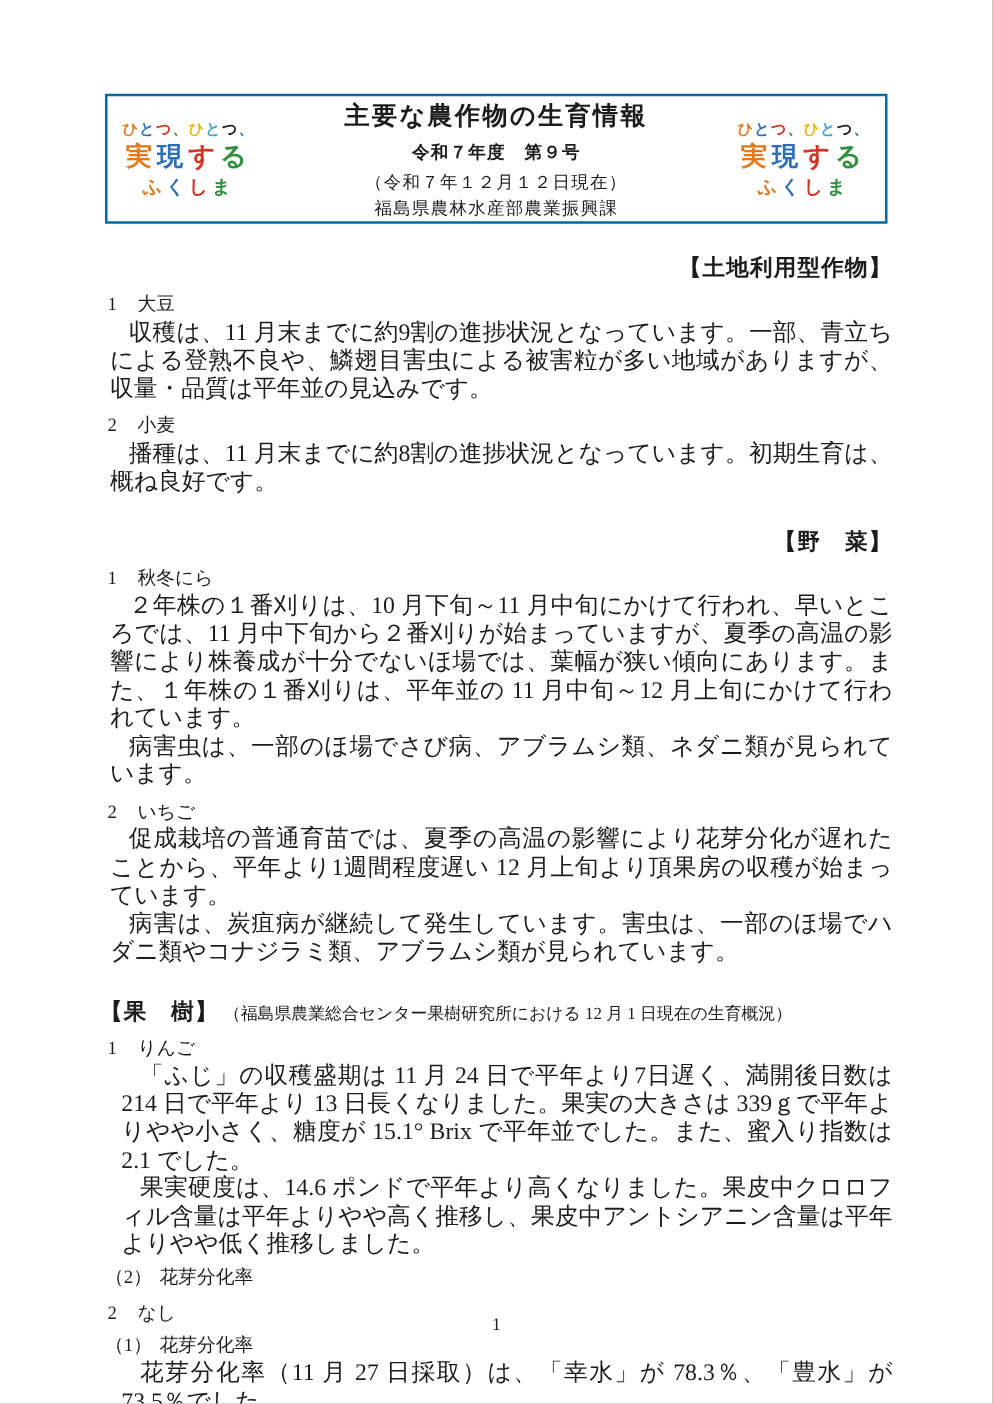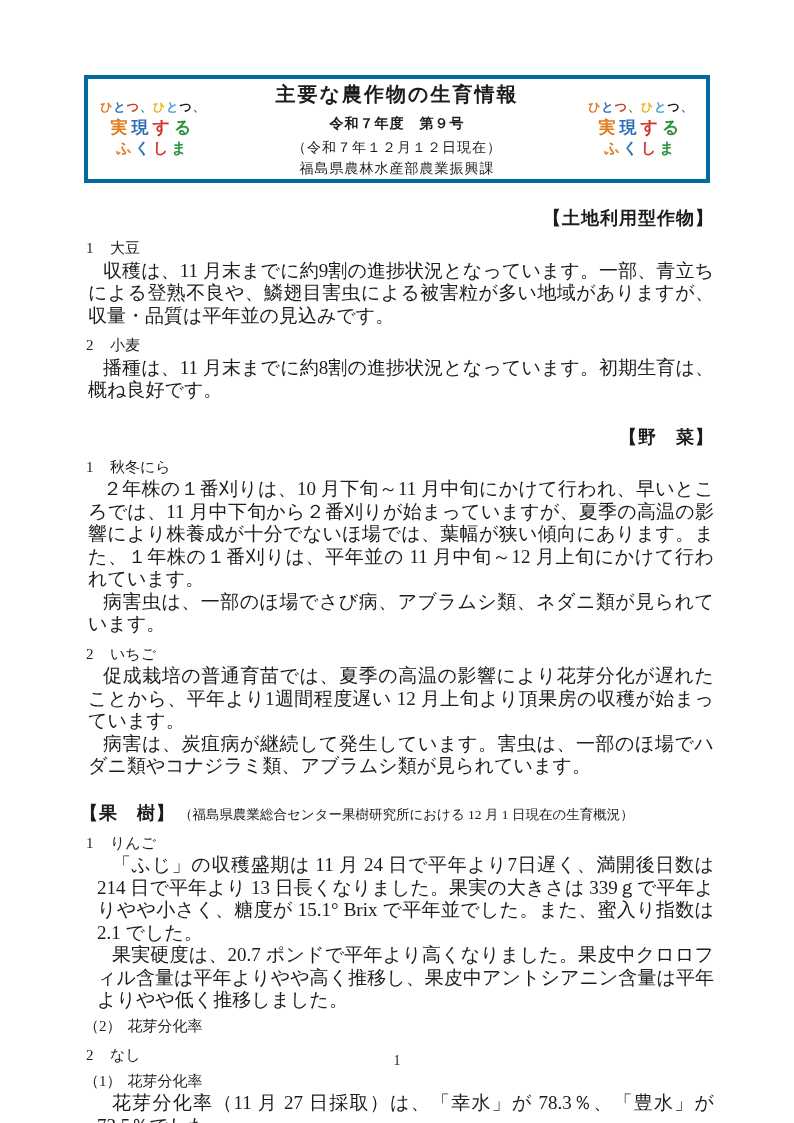--- a/index.html
+++ b/index.html
@@ -6,28 +6,28 @@
   .page {
     width:794px; height:1123px; margin:0 auto; background:#ffffff;
     position:relative; box-sizing:border-box;
     font-family:"Liberation Serif","DejaVu Serif",serif;
     color:#1c1c1c; overflow:hidden;
   }
   .content { padding:75px 80px 0 80px; }
 
   
   .header-box {
-    border:4px solid #0369a1; height:100px; margin:0 4px;
+    border:2px solid #0369a1; height:100px; margin:0 4px;
     display:flex; align-items:center; justify-content:space-between;
     padding:0 6px; box-sizing:content-box;
   }
   .logo { width:118px; text-align:center; line-height:1.35;
           font-family:"DejaVu Sans","Liberation Sans",sans-serif; font-weight:bold; }
   .logo-l1 { font-size:12px; letter-spacing:1px; }
-  .logo-l2 { font-size:17px; letter-spacing:4px; }
+  .logo-l2 { font-size:21px; letter-spacing:4px; }
   .logo-l3 { font-size:15px; letter-spacing:3px; }
   .masthead-center { flex:1; text-align:center; }
   .doc-title { font-family:"Liberation Sans","DejaVu Sans",sans-serif;
                font-weight:bold; font-size:20px; letter-spacing:2px; }
   .doc-issue { font-family:"Liberation Sans","DejaVu Sans",sans-serif;
                font-weight:bold; font-size:14px; margin-top:7px; letter-spacing:1px; }
   .doc-date  { font-size:14px; margin-top:6px; letter-spacing:1px; }
   .doc-org   { font-size:14px; margin-top:3px; letter-spacing:1px; }
 
   
@@ -108,21 +108,21 @@
     </div>
 
     <div class="section">
       <div>
         <span class="section-heading">【果　樹】</span><span class="heading-note">（福島県農業総合センター果樹研究所における 12 月 1 日現在の生育概況）</span>
       </div>
       <div class="item-line">
         <span class="item-num">1</span><span>りんご</span>
       </div>
       <p class="para sub-para">「ふじ」の収穫盛期は 11 月 24 日で平年より7日遅く、満開後日数は 214 日で平年より 13 日長くなりました。果実の大きさは 339ｇで平年よりやや小さく、糖度が 15.1° Brix で平年並でした。また、蜜入り指数は 2.1 でした。</p>
-      <p class="para sub-para">果実硬度は、20.7 ポンドで平年より高くなりました。果皮中クロロフィル含量は平年よりやや高く推移し、果皮中アントシアニン含量は平年よりやや低く推移しました。</p>
+      <p class="para sub-para">果実硬度は、14.6 ポンドで平年より高くなりました。果皮中クロロフィル含量は平年よりやや高く推移し、果皮中アントシアニン含量は平年よりやや低く推移しました。</p>
       <div class="sub-line">
         <span class="sub-label">（2）</span><span>花芽分化率</span>
       </div>
       <div class="item-line">
         <span class="item-num">2</span><span>なし</span>
       </div>
       <div class="sub-line">
         <span class="sub-label">（1）</span><span>花芽分化率</span>
       </div>
       <p class="para sub-para">花芽分化率（11 月 27 日採取）は、「幸水」が 78.3％、「豊水」が 73.5％でした。</p>

